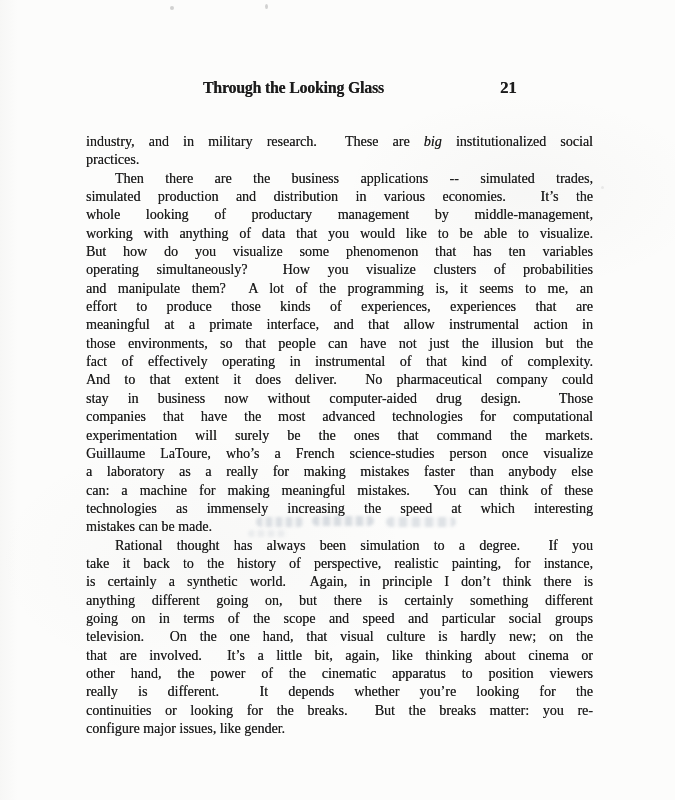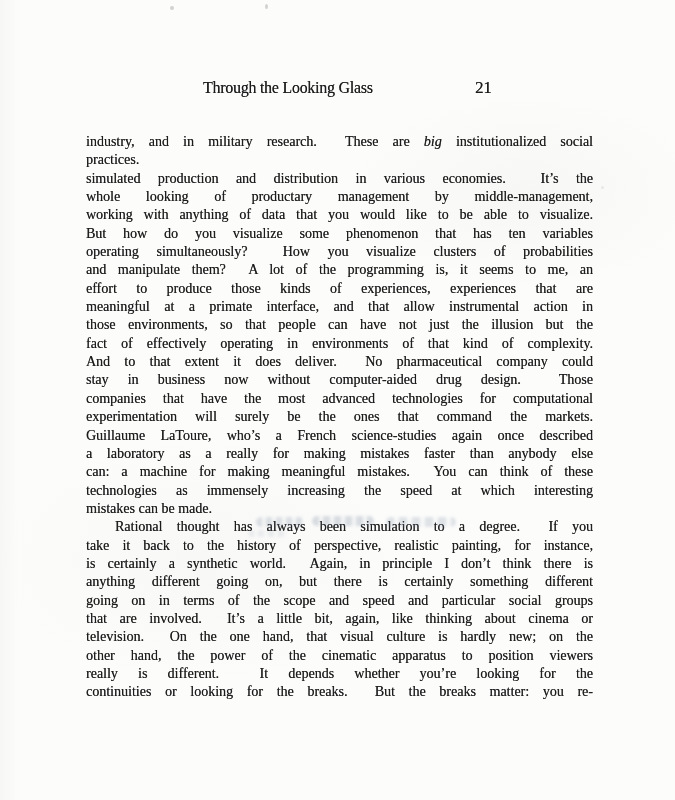--- a/index.html
+++ b/index.html
@@ -15,34 +15,34 @@
     background:
       radial-gradient(ellipse 260px 140px at 78% 24%, rgba(120,120,115,0.04), rgba(120,120,115,0) 70%),
       radial-gradient(ellipse 300px 180px at 30% 70%, rgba(120,120,115,0.03), rgba(120,120,115,0) 70%),
       linear-gradient(90deg, rgba(150,150,145,0.05) 0, rgba(150,150,145,0) 18px),
       var(--paper, #fcfcfb);
     color: var(--ink, #1c1c1c);
   }
   .running-head {
     position: absolute;
     top: 79px; left: 0; width: 675px; height: 20px;
-    font-weight: normal;
+    font-weight: bold;
     font-size: 17px;
     line-height: 17px;
     letter-spacing: -0.2px;
     text-shadow: 0.2px 0 0.4px rgba(25,25,25,0.75);
   }
   .head-title {
     position: absolute; left: 203px; top: 0;
     display: inline-block;
     transform: scaleX(0.93);
     transform-origin: left center;
     white-space: nowrap;
   }
-  .page-number { position: absolute; left: 475px; top: 0; }
+  .page-number { position: absolute; left: 500px; top: 0; }
   .body-text {
     position: absolute;
     top: 133px; left: 86px; width: 507px;
     font-size: 14px;
     line-height: 18.35px;
     text-shadow: 0.2px 0 0.4px rgba(25,25,25,0.72);
   }
   .line {
     height: 18.35px;
     overflow: hidden;
@@ -84,49 +84,51 @@
 <div class="page">
 
   <div class="running-head">
     <span class="head-title">Through the Looking Glass</span>
     <span class="page-number">21</span>
   </div>
 
   <div class="body-text">
       <div class="line"><span>industry, and in military research.&nbsp; These are </span><span class="italic">big</span><span> institutionalized social</span></div>
       <div class="line last"><span>practices.</span></div>
+      <div class="line indent"><span>Then there are the business applications -- simulated trades,</span></div>
       <div class="line"><span>simulated production and distribution in various economies.&nbsp; It’s the</span></div>
       <div class="line"><span>whole looking of productary management by middle-management,</span></div>
       <div class="line"><span>working with anything of data that you would like to be able to visualize.</span></div>
       <div class="line"><span>But how do you visualize some phenomenon that has ten variables</span></div>
       <div class="line"><span>operating simultaneously?&nbsp; How you visualize clusters of probabilities</span></div>
       <div class="line"><span>and manipulate them?&nbsp; A lot of the programming is, it seems to me, an</span></div>
       <div class="line"><span>effort to produce those kinds of experiences, experiences that are</span></div>
       <div class="line"><span>meaningful at a primate interface, and that allow instrumental action in</span></div>
       <div class="line"><span>those environments, so that people can have not just the illusion but the</span></div>
-      <div class="line"><span>fact of effectively operating in environments of that kind of complexity.</span></div>
+      <div class="line"><span>fact of effectively operating in instrumental of that kind of complexity.</span></div>
       <div class="line"><span>And to that extent it does deliver.&nbsp; No pharmaceutical company could</span></div>
       <div class="line"><span>stay in business now without computer-aided drug design.&nbsp; Those</span></div>
       <div class="line"><span>companies that have the most advanced technologies for computational</span></div>
       <div class="line"><span>experimentation will surely be the ones that command the markets.</span></div>
-      <div class="line"><span>Guillaume LaToure, who’s a French science-studies again once described</span></div>
+      <div class="line"><span>Guillaume LaToure, who’s a French science-studies person once visualize</span></div>
       <div class="line"><span>a laboratory as a really for making mistakes faster than anybody else</span></div>
       <div class="line"><span>can: a machine for making meaningful mistakes.&nbsp; You can think of these</span></div>
       <div class="line"><span>technologies as immensely increasing the speed at which interesting</span></div>
       <div class="line last"><span>mistakes can be made.</span></div>
       <div class="line indent"><span>Rational thought has always been simulation to a degree.&nbsp; If you</span></div>
       <div class="line"><span>take it back to the history of perspective, realistic painting, for instance,</span></div>
       <div class="line"><span>is certainly a synthetic world.&nbsp; Again, in principle I don’t think there is</span></div>
       <div class="line"><span>anything different going on, but there is certainly something different</span></div>
       <div class="line"><span>going on in terms of the scope and speed and particular social groups</span></div>
+      <div class="line"><span>television.&nbsp; On the one hand, that visual culture is hardly new; on the</span></div>
       <div class="line"><span>that are involved.&nbsp; It’s a little bit, again, like thinking about cinema or</span></div>
-      <div class="line"><span>television.&nbsp; On the one hand, that visual culture is hardly new; on the</span></div>
       <div class="line"><span>other hand, the power of the cinematic apparatus to position viewers</span></div>
       <div class="line"><span>really is different.&nbsp; It depends whether you’re looking for the</span></div>
       <div class="line"><span>continuities or looking for the breaks.&nbsp; But the breaks matter: you re-</span></div>
+      <div class="line last"><span>configure major issues, like gender.</span></div>
     </div>
 
   <div class="speck" style="left:170px; top:6px; width:4px; height:4px;"></div>
   <div class="speck" style="left:265px; top:4px; width:3px; height:5px;"></div>
   <div class="speck" style="left:601px; top:186px; width:3px; height:3px; opacity:0.4;"></div>
   <div class="smudge s1"></div>
   <div class="smudge s2"></div>
   <div class="smudge s3"></div>
   <div class="smudge s4"></div>
 

